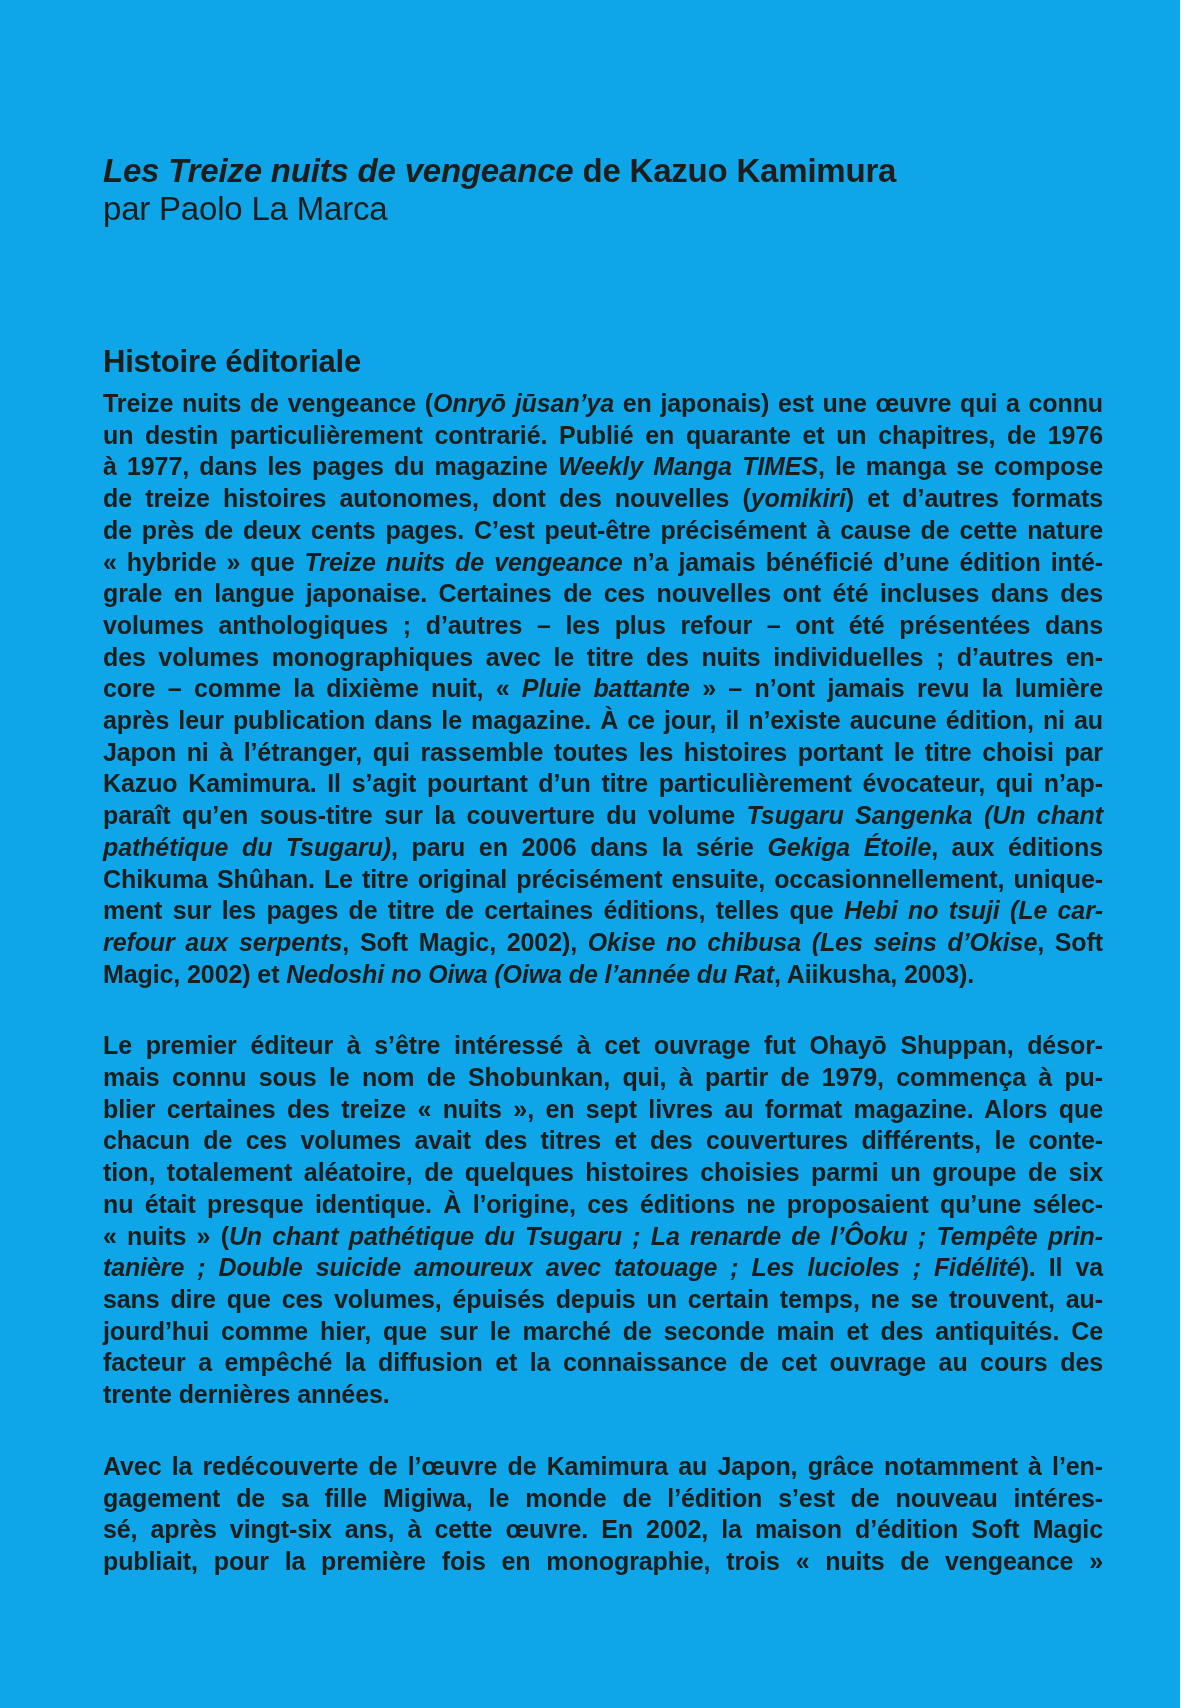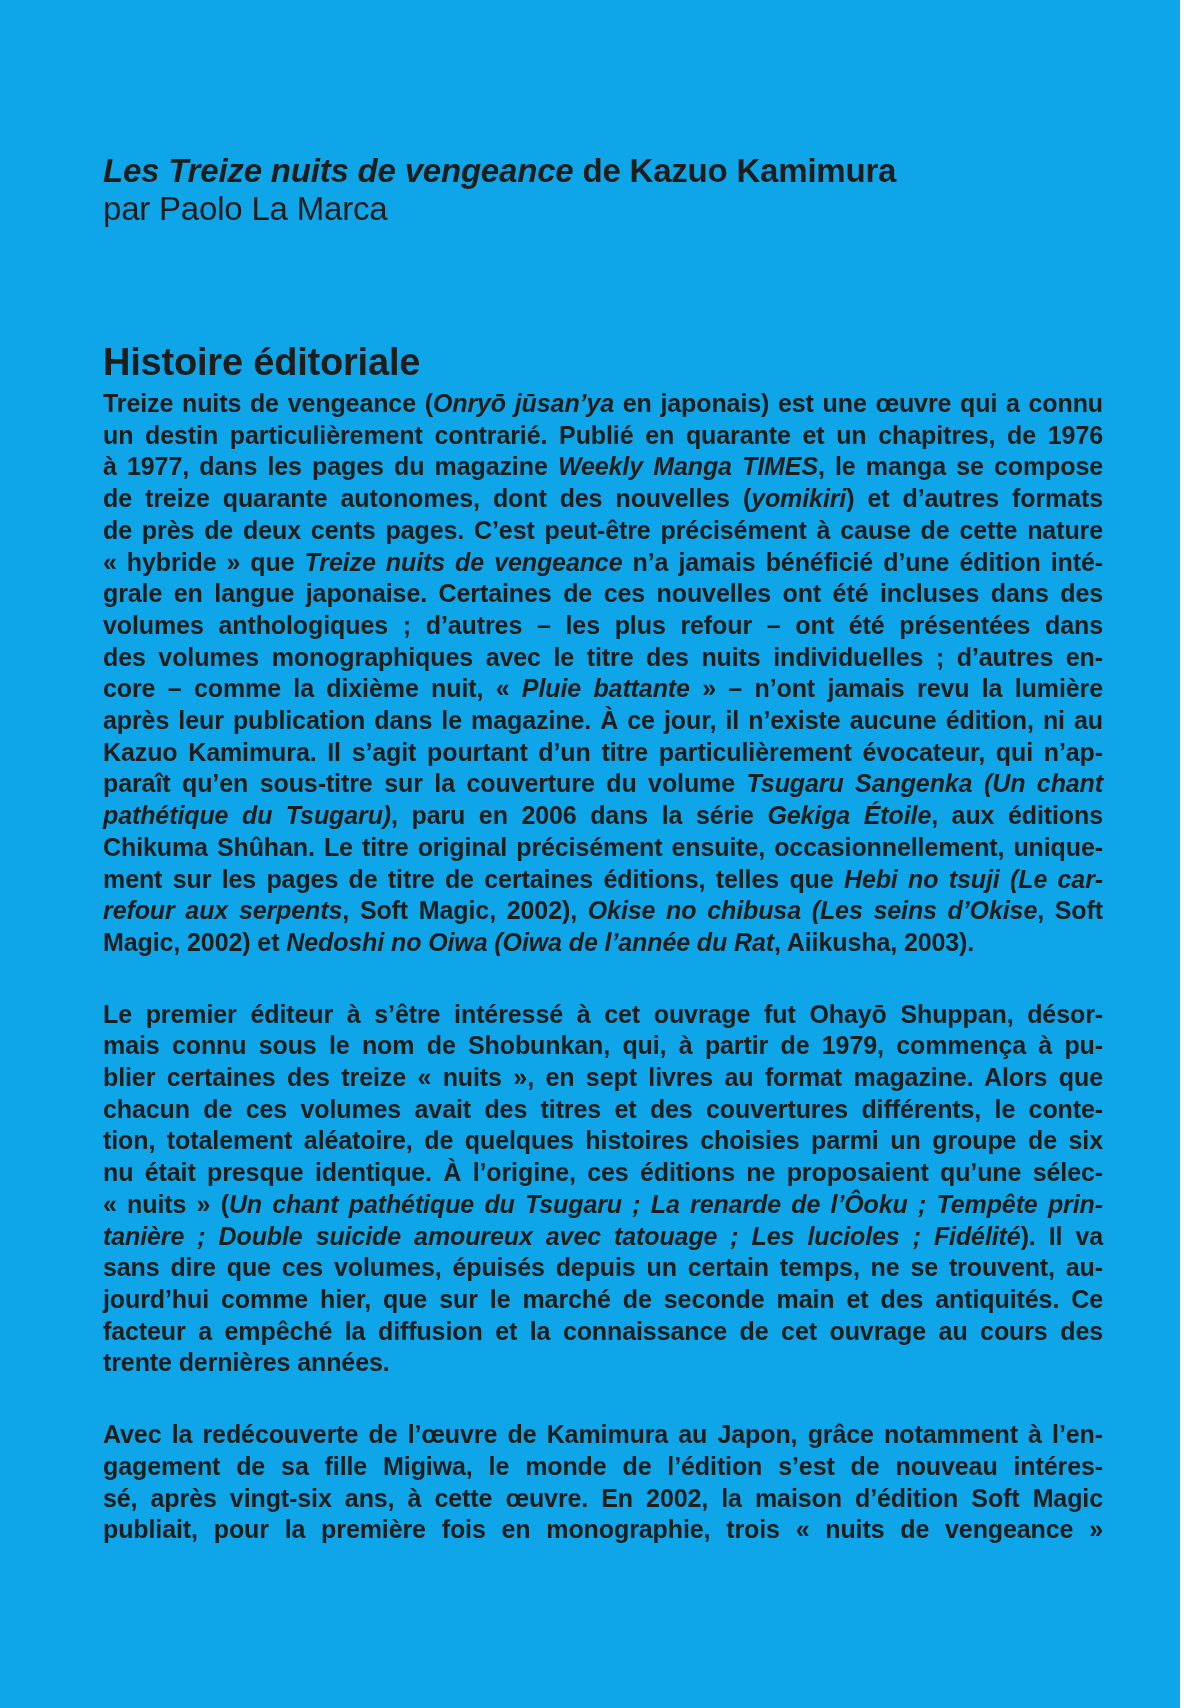--- a/index.html
+++ b/index.html
@@ -30,21 +30,21 @@
   }
   .title .ti { font-style: italic; }
   .byline {
     font-size: 33px;
     line-height: 34px;
     letter-spacing: -0.2px;
   }
   .heading {
     margin-top: 114px;
     margin-bottom: 4px;
-    font-size: 38px;
+    font-size: 31px;
     font-weight: 700;
     line-height: 44px;
     letter-spacing: -0.2px;
   }
   .para { margin: 0 0 40px 0; font-weight: bold; }
   .para:last-child { margin-bottom: 0; }
   .line {
     font-size: 25px;
     line-height: 31.7px;
     letter-spacing: -0.1px;
@@ -70,28 +70,29 @@
 
     <div class="byline">par Paolo La Marca</div>
 
     <div class="heading">Histoire éditoriale</div>
 
     <div>
         <div class="para">
           <div class="line"><span>Treize nuits de vengeance (</span><span class="it">Onryō jūsan’ya</span><span> en japonais) est une œuvre qui a connu</span></div>
           <div class="line"><span>un destin particulièrement contrarié. Publié en quarante et un chapitres, de 1976</span></div>
           <div class="line"><span>à 1977, dans les pages du magazine </span><span class="it">Weekly Manga TIMES</span><span>, le manga se compose</span></div>
-          <div class="line"><span>de treize quarante autonomes, dont des nouvelles (</span><span class="it">yomikiri</span><span>) et d’autres formats</span></div>
+          <div class="line"><span>de treize histoires autonomes, dont des nouvelles (</span><span class="it">yomikiri</span><span>) et d’autres formats</span></div>
           <div class="line"><span>de près de deux cents pages. C’est peut-être précisément à cause de cette nature</span></div>
           <div class="line"><span>« hybride » que </span><span class="it">Treize nuits de vengeance</span><span> n’a jamais bénéficié d’une édition inté-</span></div>
           <div class="line"><span>grale en langue japonaise. Certaines de ces nouvelles ont été incluses dans des</span></div>
           <div class="line"><span>volumes anthologiques ; d’autres – les plus refour – ont été présentées dans</span></div>
           <div class="line"><span>des volumes monographiques avec le titre des nuits individuelles ; d’autres en-</span></div>
           <div class="line"><span>core – comme la dixième nuit, « </span><span class="it">Pluie battante</span><span> » – n’ont jamais revu la lumière</span></div>
           <div class="line"><span>après leur publication dans le magazine. À ce jour, il n’existe aucune édition, ni au</span></div>
+          <div class="line"><span>Japon ni à l’étranger, qui rassemble toutes les histoires portant le titre choisi par</span></div>
           <div class="line"><span>Kazuo Kamimura. Il s’agit pourtant d’un titre particulièrement évocateur, qui n’ap-</span></div>
           <div class="line"><span>paraît qu’en sous-titre sur la couverture du volume </span><span class="it">Tsugaru Sangenka (Un chant</span></div>
           <div class="line"><span class="it">pathétique du Tsugaru)</span><span>, paru en 2006 dans la série </span><span class="it">Gekiga Étoile</span><span>, aux éditions</span></div>
           <div class="line"><span>Chikuma Shûhan. Le titre original précisément ensuite, occasionnellement, unique-</span></div>
           <div class="line"><span>ment sur les pages de titre de certaines éditions, telles que </span><span class="it">Hebi no tsuji (Le car-</span></div>
           <div class="line"><span class="it">refour aux serpents</span><span>, Soft Magic, 2002), </span><span class="it">Okise no chibusa (Les seins d’Okise</span><span>, Soft</span></div>
           <div class="line last"><span>Magic, 2002) et </span><span class="it">Nedoshi no Oiwa (Oiwa de l’année du Rat</span><span>, Aiikusha, 2003).</span></div>
         </div>
         <div class="para">
           <div class="line"><span>Le premier éditeur à s’être intéressé à cet ouvrage fut Ohayō Shuppan, désor-</span></div>

